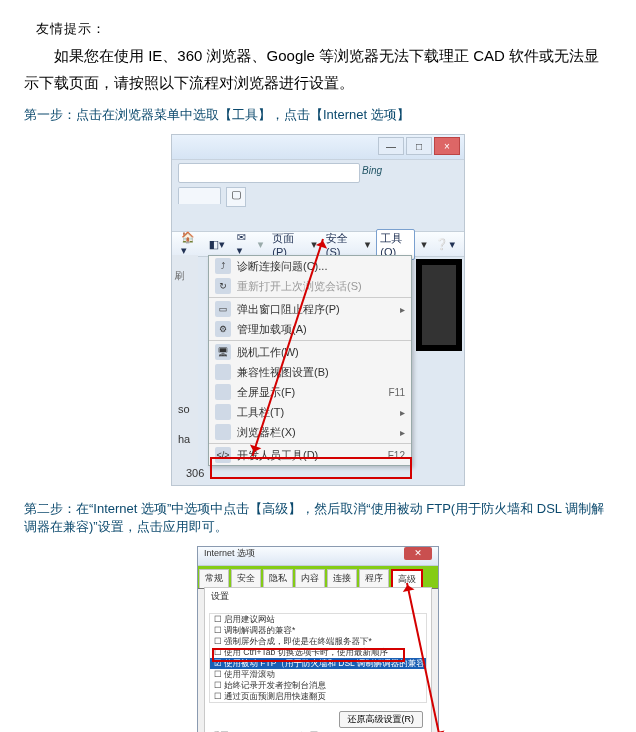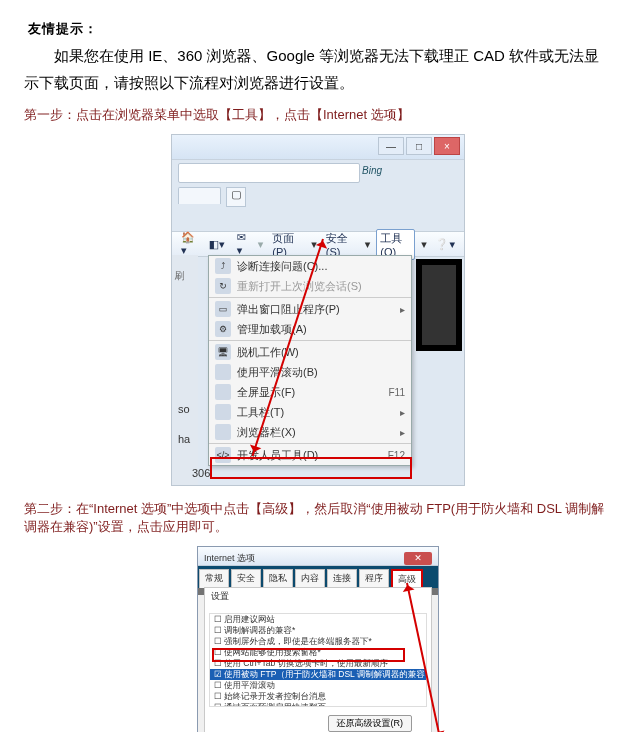--- a/index.html
+++ b/index.html
@@ -1,20 +1,20 @@
 <!DOCTYPE html>
 <html><head>
 <meta charset="utf-8">
 <style>
 body{margin:0;background:#fff;font-family:"Microsoft YaHei",SimSun,Arial,sans-serif;color:#333;font-size:12px}
 .page{width:636px;margin:0 auto;padding:16px 24px;box-sizing:border-box}
-.heading{font-weight:bold;font-size:13px;margin:4px 4px;color:#000;letter-spacing:1px}
+.heading{font-weight:normal;font-size:13px;margin:4px 12px;color:#000;letter-spacing:1px}
 .indent{text-indent:2em}
 .para{font-size:15px;line-height:1.8;margin:4px 0;color:#000}
-.step{font-size:13px;margin:10px 0;color:#7f1d1d}
+.step{font-size:13px;margin:10px 0;color:#0c4a6e}
 .shot{margin:8px auto 14px;border:none;position:relative}
 
 
 .s1{width:292px;height:350px;margin:8px auto 14px;background:#dfe8f2;border:1px solid #bcc7d2;position:relative;overflow:hidden;font-size:11px}
 .s1-title{position:absolute;left:0;right:0;top:0;height:24px;background:linear-gradient(#e9f2fc,#d6e4f4);border-bottom:1px solid #c7d2de}
 .s1-winbtns{position:absolute;right:4px;top:2px;display:flex;gap:2px}
 .s1-winbtns span{width:24px;height:16px;display:inline-flex;align-items:center;justify-content:center;font-size:10px;background:#e4edf8;border:1px solid #b9c6d4}
 .s1-winbtns .close{background:#d66;color:#fff;border-color:#b44}
 .s1-search{position:absolute;left:6px;top:28px;width:180px;height:18px;background:#fff;border:1px solid #b9c6d4;border-radius:2px}
 .s1-bing{position:absolute;left:190px;top:30px;font-size:10px;font-style:italic;color:#256}
@@ -35,32 +35,32 @@
 .s1-menu .ico{width:16px;height:16px;background:#cfd9e6;border-radius:2px;flex:0 0 16px;font-size:9px;text-align:center;line-height:16px}
 .s1-menu .shortcut{margin-left:auto;color:#666;font-size:10px}
 .s1-menu .gray{color:#999}
 .s1-hl{position:absolute;left:38px;bottom:6px;width:198px;height:18px;border:2px solid #d40000}
 .s1-arrow1{position:absolute;left:150px;top:104px;width:2px;height:228px;background:#d40000;transform:rotate(18deg);transform-origin:top}
 .s1-arrow1:before{content:"";position:absolute;right:-6px;top:-4px;border:6px solid transparent;border-bottom-color:#d40000}
 .s1-arrow1:after{content:"";position:absolute;left:-5px;bottom:-2px;border:6px solid transparent;border-top-color:#d40000}
 
 
 .s2{width:240px;height:222px;margin:8px auto 8px;border:1px solid #8a9ab0;background:#f0f0f0;position:relative;font-size:9px}
-.s2-title{height:18px;background:linear-gradient(#f9fcff,#dde7f4);border-bottom:1px solid #c2cdd9;display:flex;align-items:flex-end;padding:0 6px}
+.s2-title{height:18px;background:linear-gradient(#f9fcff,#dde7f4);border-bottom:1px solid #c2cdd9;display:flex;align-items:flex-start;padding:0 6px}
 .s2-xbtn{margin-left:auto;width:28px;height:13px;background:#c94f4f;color:#fff;text-align:center;border-radius:2px;line-height:13px}
-.s2-tabs{display:flex;background:#0c4a6e;border-bottom:7px solid #737373}
+.s2-tabs{display:flex;background:#84cc16;border-bottom:1px solid #737373}
 .s2-tabs span{padding:2px 5px;border:1px solid #c2c2c2;border-bottom:none;margin:3px 1px 0;background:#f6f6f6;font-size:9px}
 .s2-tabs span.active{background:#fff;border:2px solid #d40000;border-bottom:none}
 .s2-body{position:absolute;left:6px;right:6px;top:40px;bottom:26px;background:#fff;border:1px solid #c9c9c9;overflow:hidden}
 .s2-section{padding:2px 6px;font-size:9px}
 .s2-list{margin:8px 4px;max-height:92px;overflow:hidden;border:1px solid #ddd;background:#fff}
 .s2-list div{white-space:nowrap;font-size:8.5px;line-height:11px;padding:0 4px}
 .s2-list .hlrow{background:#1a5fb4;color:#fff}
 .s2-note{font-size:8.5px;color:#444;padding:2px 8px}
-.s2-btnsrow{display:flex;justify-content:flex-end;padding:0 19px}
+.s2-btnsrow{display:flex;justify-content:flex-end;padding:0 8px}
 .s2-btnsrow button{font-size:9px;padding:1px 8px;border:1px solid #999;background:#f6f6f6;border-radius:2px}
 .s2-arrow{position:absolute;right:30px;top:36px;width:2px;height:160px;background:#d40000;transform:rotate(-12deg);transform-origin:top}
 .s2-arrow:before{content:"";position:absolute;left:-5px;top:-4px;border:6px solid transparent;border-bottom-color:#d40000}
 .s2-arrow:after{content:"";position:absolute;left:-5px;bottom:-4px;border:6px solid transparent;border-top-color:#d40000}
 .s2-hlbox{position:absolute;left:14px;top:101px;width:189px;height:10px;border:2px solid #d40000}
 </style>
 </head>
 <body>
 
 <div class="page">
@@ -89,21 +89,21 @@
       <span class="sep">▾</span>
       <span class="tb-item">页面(P)</span>▾
       <span class="tb-item">安全(S)</span>▾
       <span class="tb-item active">工具(O)</span>▾
       <span class="tb-item">❔▾</span>
     </div>
     <div class="s1-side">
       <div class="vtxt">刷</div>
       <div style="position:absolute;bottom:70px;left:6px">so</div>
       <div style="position:absolute;bottom:40px;left:6px">ha</div>
-      <div style="position:absolute;bottom:6px;left:20px">306</div>
+      <div style="position:absolute;bottom:6px;left:14px">306</div>
     </div>
     <div class="s1-thumb"></div>
     <div class="s1-menu" id="s1menu">
         <div class="row">
           <span class="ico">⤴</span>
           <span>诊断连接问题(C)...</span>
         </div>
         <div class="row">
           <span class="ico">↻</span>
           <span class="gray">重新打开上次浏览会话(S)</span>
@@ -118,21 +118,21 @@
           <span class="ico">⚙</span>
           <span>管理加载项(A)</span>
         </div>
         <div class="row sep"></div>
         <div class="row">
           <span class="ico">🖥</span>
           <span>脱机工作(W)</span>
         </div>
         <div class="row">
           <span class="ico"></span>
-          <span>使用平滑滚动(B)</span>
+          <span>兼容性视图设置(B)</span>
         </div>
         <div class="row">
           <span class="ico"></span>
           <span>全屏显示(F)</span>
           <span class="shortcut">F11</span>
         </div>
         <div class="row">
           <span class="ico"></span>
           <span>工具栏(T)</span>
           <span class="shortcut">▸</span>
@@ -168,21 +168,20 @@
         <span>连接</span>
         <span>程序</span>
         <span class="active">高级</span>
       </div>
     <div class="s2-body">
       <div class="s2-section">设置</div>
       <div class="s2-list" id="s2list">
           <div>☐ 启用建议网站</div>
           <div>☐ 调制解调器的兼容*</div>
           <div>☐ 强制屏外合成，即使是在终端服务器下*</div>
-          <div>☐ 使网站能够使用搜索窗格*</div>
           <div>☐ 使用 Ctrl+Tab 切换选项卡时，使用最新顺序</div>
           <div class="hlrow">☑ 使用被动 FTP（用于防火墙和 DSL 调制解调器的兼容）</div>
           <div>☐ 使用平滑滚动</div>
           <div>☐ 始终记录开发者控制台消息</div>
           <div>☐ 通过页面预测启用快速翻页</div>
         </div>
       <div class="s2-btnsrow">
           <button>还原高级设置(R)</button>
         </div>
       <div class="s2-section">重置 Internet Explorer 设置</div>

